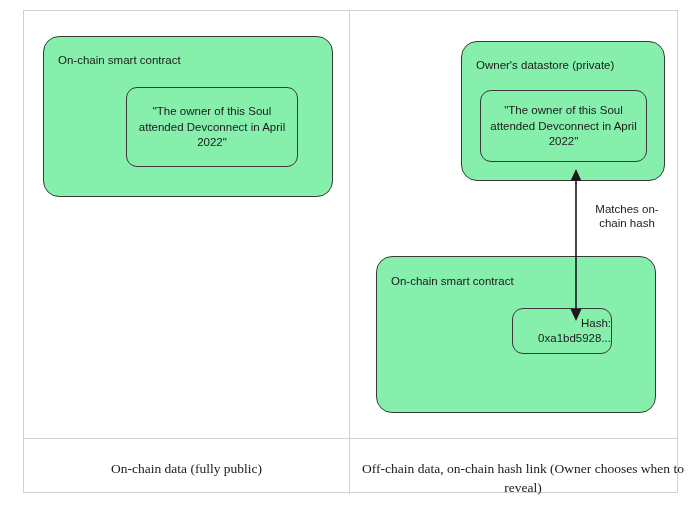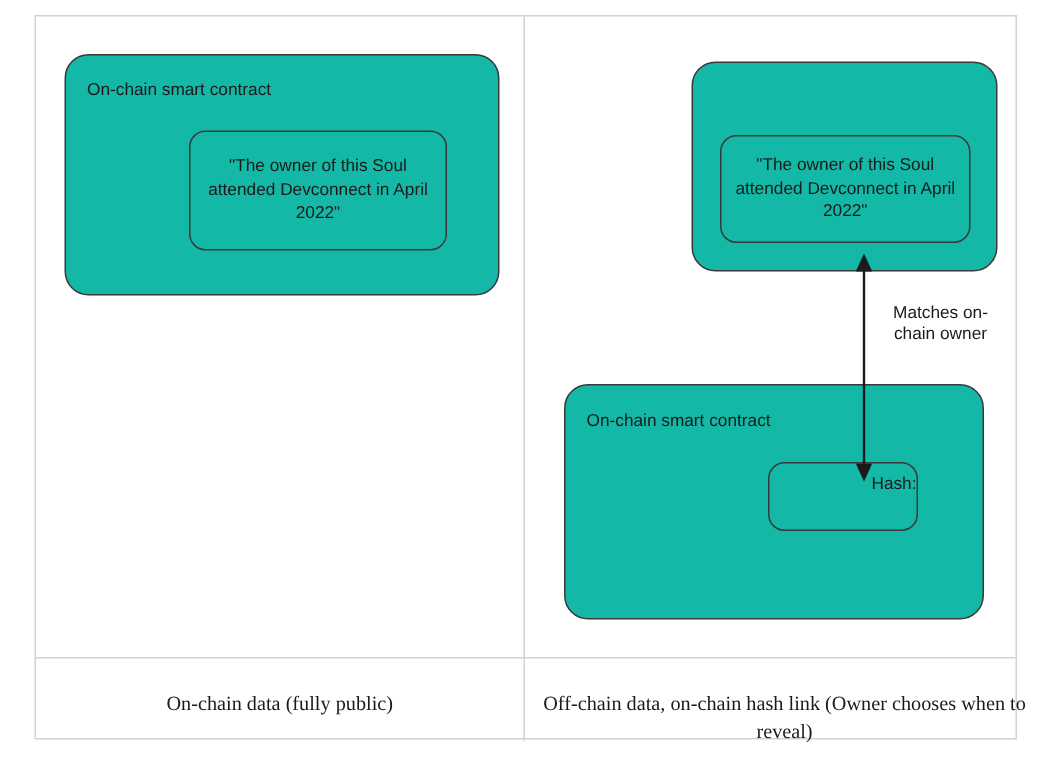--- a/index.html
+++ b/index.html
@@ -49,21 +49,21 @@
     height: 1px;
     background: #d2d2d2;
   }
 
   
   .rbox {
     position: absolute;
     box-sizing: border-box;
     border: 1.6px solid #3a3a3a;
     border-radius: 16px;
-    background: #14b8a6;
+    background: #86efac;
     text-decoration: underline;
   }
   .rbox-inner {
     border-width: 1.3px;
     border-radius: 11px;
   }
 
   .box-title {
     position: absolute;
     font-size: 11.5px;
@@ -145,38 +145,40 @@
     <div class="row-divider"></div>
 
     <div class="rbox" style="left:19px; top:25px; width:290px; height:161px;">
       <div class="box-title" style="left:14px; top:16px;">On-chain smart contract</div>
       <div class="rbox rbox-inner" style="left:82px; top:50px; width:172px; height:80px;">
         <div class="quote-text" style="top:16px;">"The owner of this Soul attended Devconnect in April 2022"</div>
       </div>
     </div>
 
     <div class="rbox" style="left:437px; top:30px; width:204px; height:140px;">
+      <div class="box-title" style="left:14px; top:16px;">Owner's datastore (private)</div>
       <div class="rbox rbox-inner" style="left:18px; top:48px; width:167px; height:72px;">
         <div class="quote-text" style="top:12px;">"The owner of this Soul attended Devconnect in April 2022"</div>
       </div>
     </div>
 
     <div class="rbox" style="left:352px; top:245px; width:280px; height:157px;">
       <div class="box-title" style="left:14px; top:17px;">On-chain smart contract</div>
       <div class="rbox rbox-inner" style="left:135px; top:51px; width:100px; height:46px;">
         <div class="hash-text" style="top:7px;">Hash:</div>
+        <div class="hash-text" style="top:22px;">0xa1bd5928...</div>
       </div>
     </div>
 
     <svg class="arrow-svg" viewBox="0 0 24 152" xmlns="http://www.w3.org/2000/svg">
       <line x1="12" y1="9" x2="12" y2="143" stroke="#1a1a1a" stroke-width="1.6"></line>
       <polygon points="12,0 6.5,12 17.5,12" fill="#1a1a1a"></polygon>
       <polygon points="12,152 6.5,140 17.5,140" fill="#1a1a1a"></polygon>
     </svg>
 
-    <div class="arrow-label">Matches on-chain owner</div>
+    <div class="arrow-label">Matches on-chain hash</div>
 
     <div class="caption caption-right">Off-chain data, on-chain hash link (Owner chooses when to reveal)</div>
 
     <div class="caption caption-left">On-chain data (fully public)</div>
 
   </div>
 </div>
 
 </body></html>

